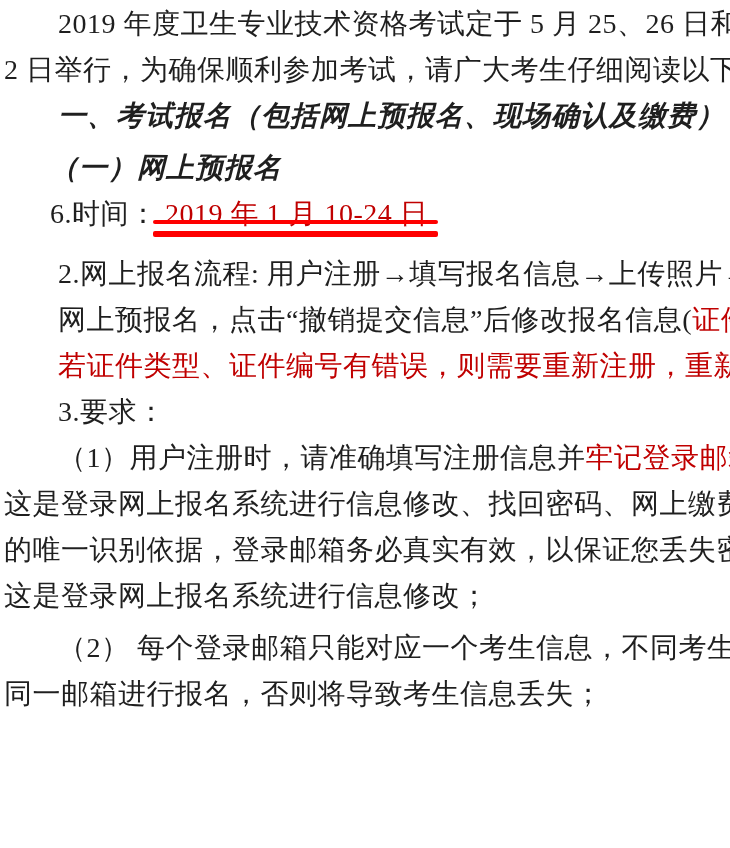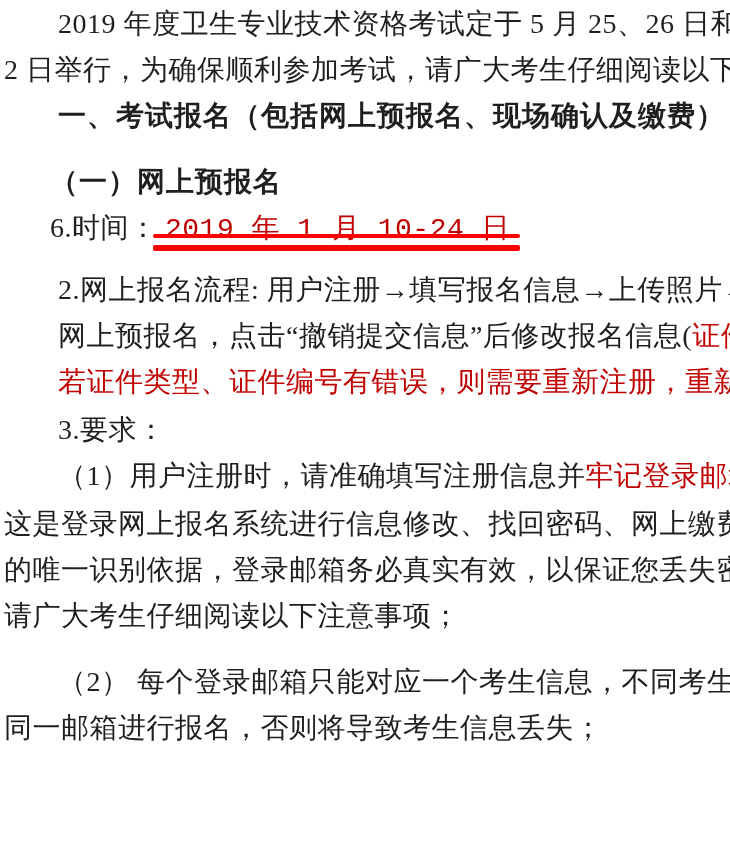--- a/index.html
+++ b/index.html
@@ -23,25 +23,26 @@
     font-size:28px;
     line-height:46px;
     margin:0;
     white-space:nowrap;
     letter-spacing:0.5px;
   }
   .b{
     font-family:"Liberation Sans","DejaVu Sans",sans-serif;
     font-weight:bold;
     letter-spacing:1px;
+    font-style:italic;
   }
-  .red{color:var(--red);font-family:Liberation Mono, monospace;}
+  .red{color:var(--red);}
   .indent{padding-left:54px;}
   .indent2{padding-left:46px;}
-  .gap6{margin-top:20px;}
+  .gap6{margin-top:6px;}
   .gap14{margin-top:14px;}
   .date-mark{position:relative;display:inline-block;}
   .bar{
     position:absolute;
     left:-12px;
     width:calc(100% + 22px);
     background:var(--ulred);
     border-radius:2px;
   }
   .bar1{top:29px;height:4px;}
@@ -83,19 +84,19 @@
   <p class="ln indent">3.要求：</p>
 
   <p class="ln indent">
     <span>（1）用户注册时，请准确填写注册信息并</span><span class="red">牢记登录邮箱和密码，</span>
   </p>
 
   <p class="ln">这是登录网上报名系统进行信息修改、找回密码、网上缴费等操作</p>
 
   <p class="ln">的唯一识别依据，登录邮箱务必真实有效，以保证您丢失密码时，</p>
 
-  <p class="ln">请广大考生仔细阅读以下注意事项；</p>
+  <p class="ln">这是登录网上报名系统进行信息修改；</p>
 
   <p class="ln indent gap6">（2） 每个登录邮箱只能对应一个考生信息，不同考生请勿使用</p>
 
   <p class="ln">同一邮箱进行报名，否则将导致考生信息丢失；</p>
 
 </div>
 
 </body></html>

